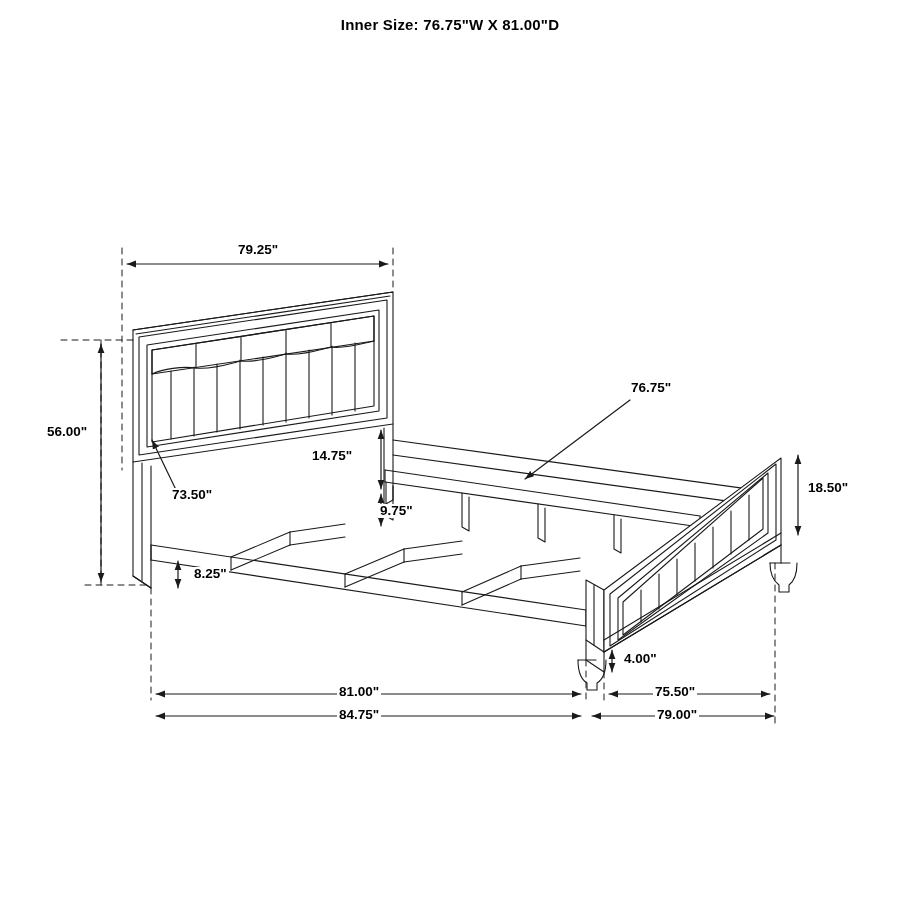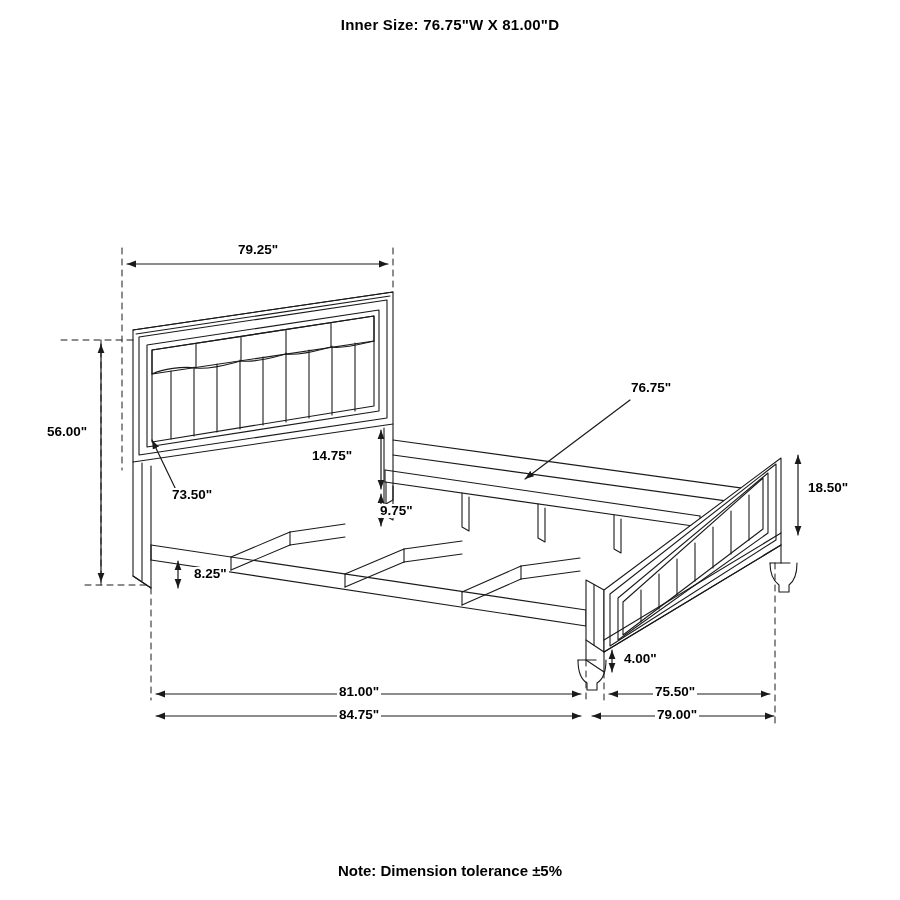--- a/index.html
+++ b/index.html
@@ -225,15 +225,14 @@
   <div class="dimlabel" style="left:378px; top:504px;">9.75"</div>
   <div class="dimlabel" style="left:192px; top:567px;">8.25"</div>
   <div class="dimlabel" style="left:629px; top:381px;">76.75"</div>
   <div class="dimlabel" style="left:806px; top:481px;">18.50"</div>
   <div class="dimlabel" style="left:622px; top:652px;">4.00"</div>
   <div class="dimlabel" style="left:337px; top:685px;">81.00"</div>
   <div class="dimlabel" style="left:337px; top:708px;">84.75"</div>
   <div class="dimlabel" style="left:653px; top:685px;">75.50"</div>
   <div class="dimlabel" style="left:655px; top:708px;">79.00"</div>
 
-  <div class="note">Note: Dimension tolerance ±5%</div>
 
 </div>
 
 </body></html>

